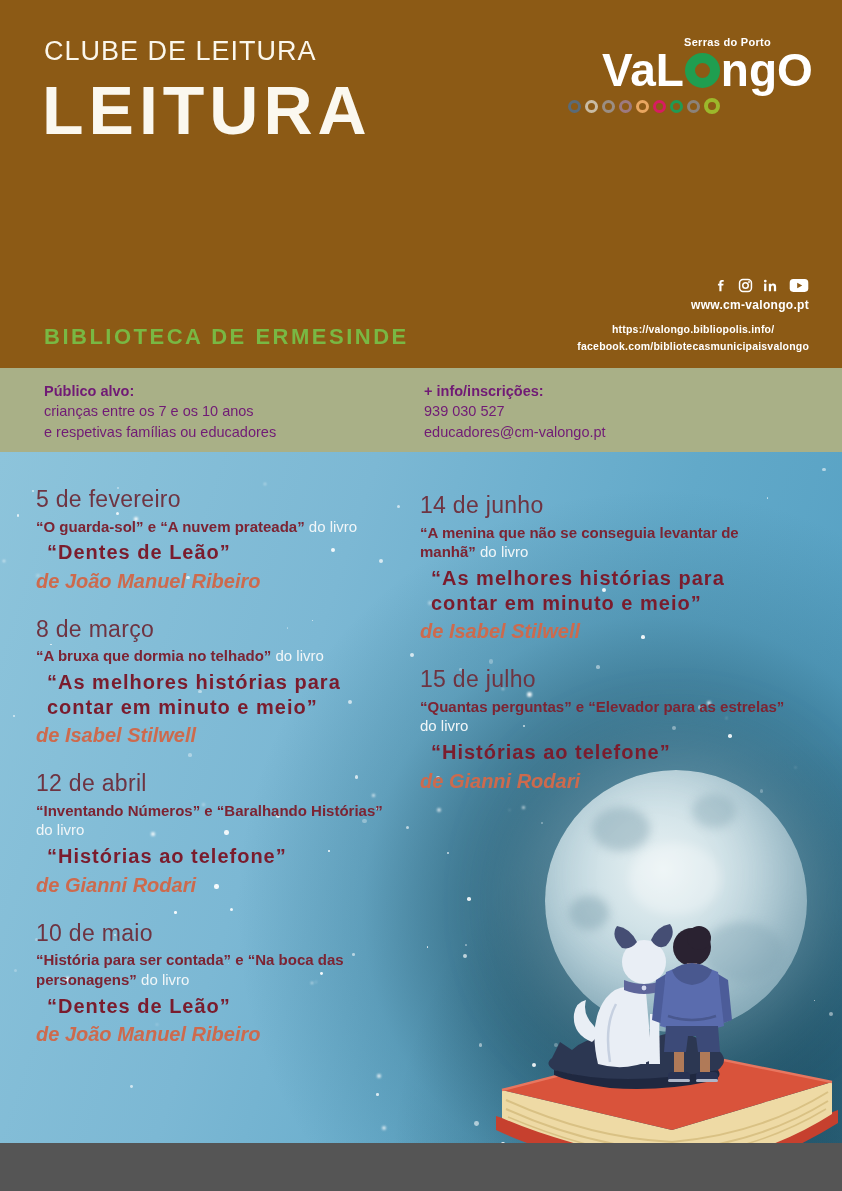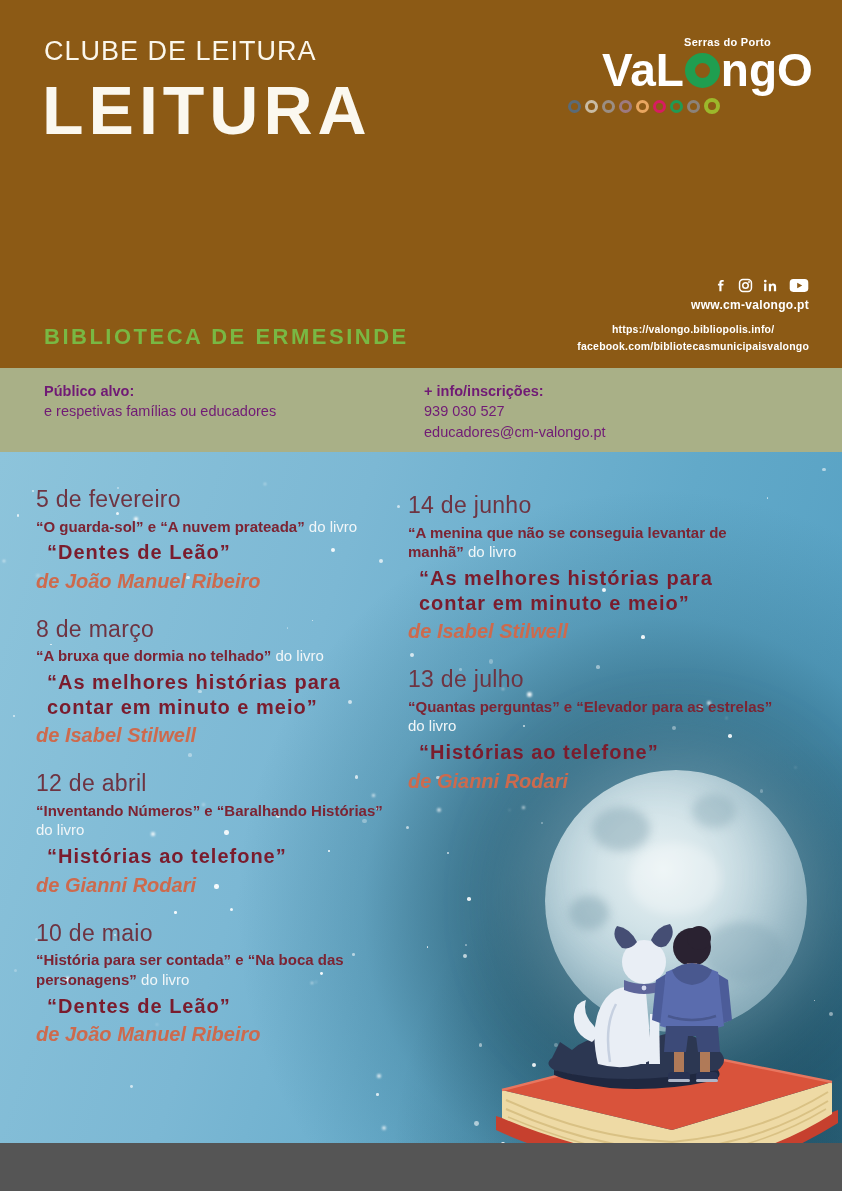--- a/index.html
+++ b/index.html
@@ -59,21 +59,21 @@
   .crater.c2{left:56%;top:9%;width:44px;height:34px;background:rgba(128,162,176,0.38);}
   .crater.c3{left:9%;top:48%;width:40px;height:34px;background:rgba(120,155,170,0.42);}
   .crater.c4{left:60%;top:58%;width:82px;height:60px;background:rgba(130,165,180,0.40);}
   .crater.c5{left:32%;top:28%;width:92px;height:72px;background:rgba(255,255,255,0.28);}
 
   .scene{position:absolute;left:460px;top:468px;z-index:3;}
 
   
   .events-col{position:absolute;width:366px;z-index:5;}
   .events-col.left{left:36px;top:34px;}
-  .events-col.right{left:408px;top:40px;}
+  .events-col.right{left:420px;top:40px;}
   .event{margin-bottom:22px;}
   .event-date{font-size:23px;font-weight:400;color:#6e3442;letter-spacing:.3px;margin-bottom:3px;line-height:1.2;}
   .event-stories{margin:0 0 4px 0;font-size:15px;line-height:1.32;}
   .stories-bold{font-weight:700;color:#7c2433;}
   .stories-suffix{font-weight:400;color:#f1f6f8;}
   .event-book{font-size:20px;font-weight:700;color:#7a1c2d;line-height:1.22;letter-spacing:1px;margin-bottom:3px;margin-left:11px;}
   .event-author{font-size:20px;font-weight:700;font-style:italic;color:#cd6a4d;line-height:1.3;}
 </style>
 </head>
 <body>
@@ -134,20 +134,21 @@
       <div>https://valongo.bibliopolis.info/</div>
       <div>facebook.com/bibliotecasmunicipaisvalongo</div>
     </div>
 
     <div class="library">BIBLIOTECA DE ERMESINDE</div>
   </div>
 
   <div class="band">
     <div class="band-col audience">
       <div class="band-label">Público alvo:</div>
+      <div class="band-line">crianças entre os 7 e os 10 anos</div>
       <div class="band-line">e respetivas famílias ou educadores</div>
     </div>
     <div class="band-col contact">
       <div class="band-label">+ info/inscrições:</div>
       <div class="band-line">939 030 527</div>
       <div class="band-line">educadores@cm-valongo.pt</div>
     </div>
   </div>
 
   <div class="sky">
@@ -345,21 +346,21 @@
     </div>
 
     <div class="events-col right">
       <div class="event">
         <div class="event-date">14 de junho</div>
         <p class="event-stories"><span class="stories-bold">“A menina que não se conseguia levantar de manhã”</span><span class="stories-suffix"> do livro</span></p>
         <div class="event-book">“As melhores histórias para contar em minuto e meio”</div>
         <div class="event-author">de Isabel Stilwell</div>
       </div>
       <div class="event">
-        <div class="event-date">13 de julho</div>
+        <div class="event-date">15 de julho</div>
         <p class="event-stories"><span class="stories-bold">“Quantas perguntas” e “Elevador para as estrelas”</span><span class="stories-suffix"> do livro</span></p>
         <div class="event-book">“Histórias ao telefone”</div>
         <div class="event-author">de Gianni Rodari</div>
       </div>
     </div>
   </div>
 
 </div>
 
 </body></html>

